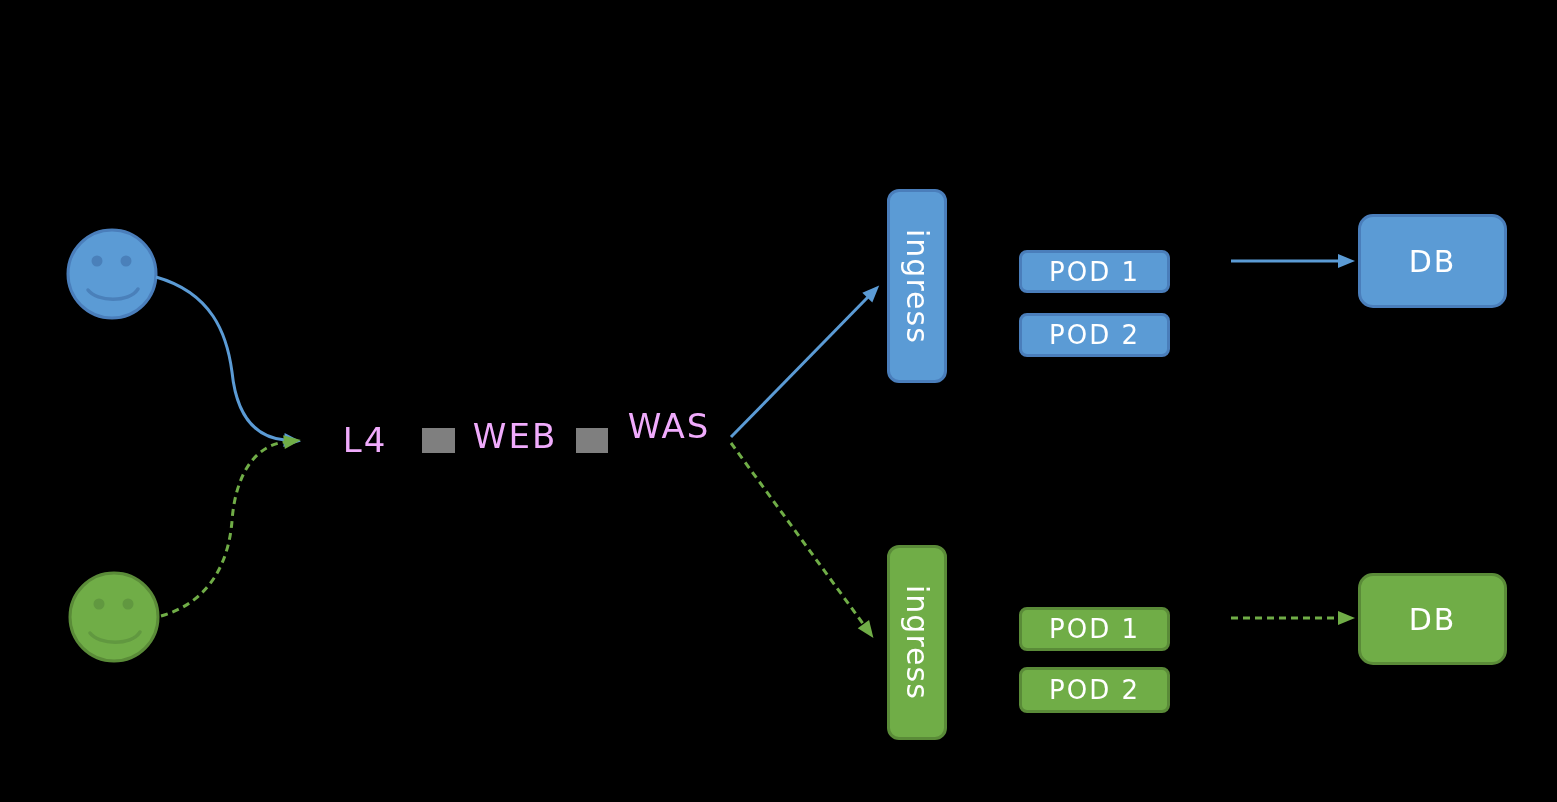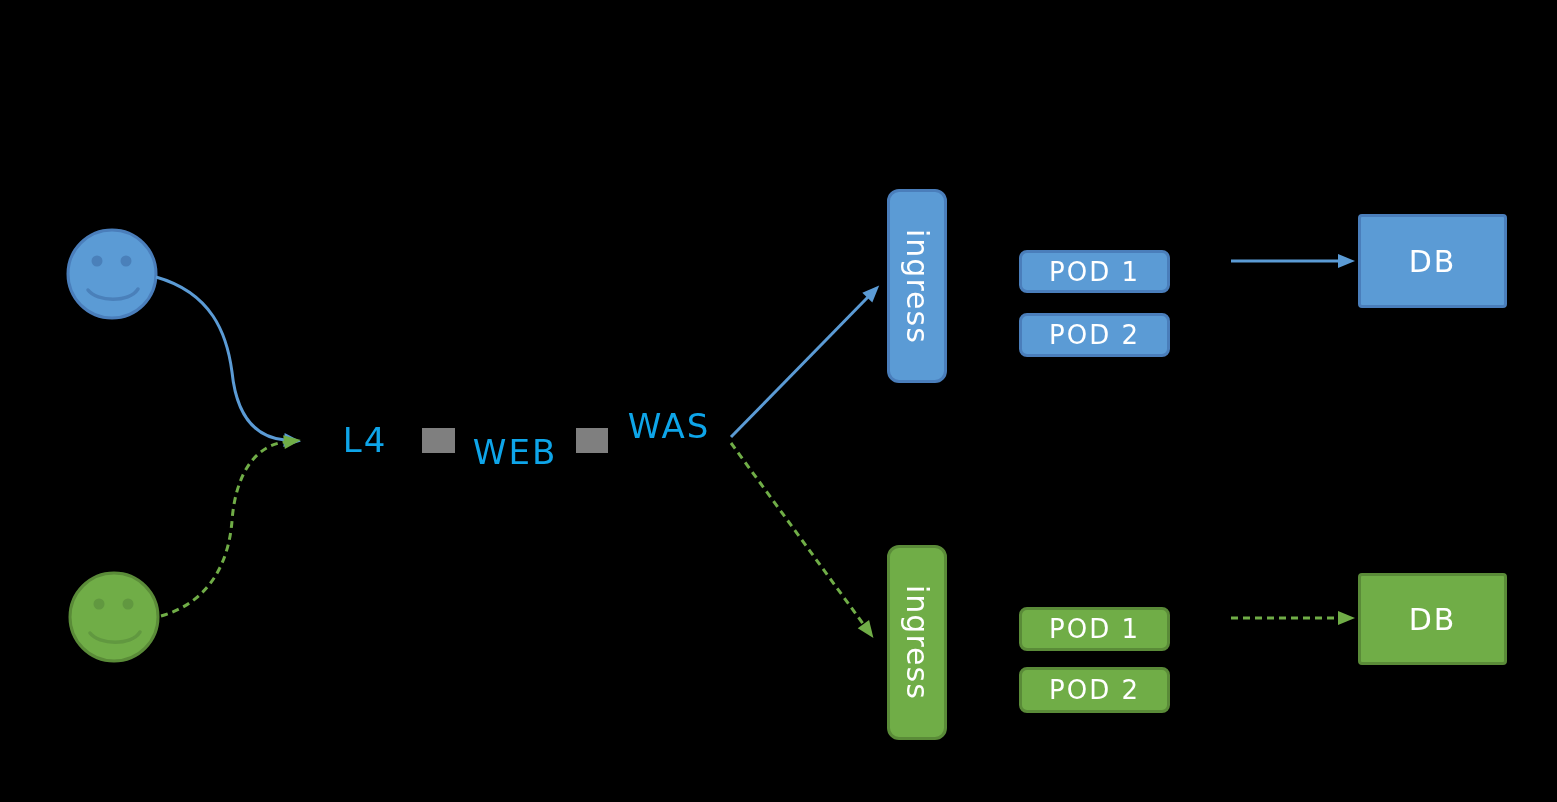--- a/index.html
+++ b/index.html
@@ -3,52 +3,52 @@
 <meta charset="utf-8">
 <style>
   html,body { margin:0; padding:0; background:#000; }
   .stage {
     position:relative; width:1557px; height:802px; background:#000000;
     font-family:"DejaVu Sans","Liberation Sans",sans-serif; overflow:hidden;
   }
   svg.connectors { position:absolute; left:0; top:0; width:1557px; height:802px; }
 
   .chain-label {
-    position:absolute; color:#0ea5e9; font-size:34px; letter-spacing:2px;
+    position:absolute; color:#f0abfc; font-size:34px; letter-spacing:2px;
     height:44px; line-height:44px; text-align:center; white-space:nowrap;
   }
   .gray-square { position:absolute; background:#7F7F7F; }
 
   .node {
     position:absolute; box-sizing:border-box; display:flex;
     align-items:center; justify-content:center;
     color:#ffffff; white-space:nowrap;
   }
   .blue-node  { background:#5B9BD5; border:3px solid #4A7EBB; }
   .green-node { background:#70AD47; border:3px solid #5A8B38; }
 
   .ingress-box {
     border-radius:12px; font-size:30px; letter-spacing:1px;
     writing-mode:vertical-rl; text-orientation:mixed;
   }
   .pod-box { border-radius:8px; font-size:26px; letter-spacing:2px; }
-  .db-box  { border-radius:4px; font-size:30px; letter-spacing:2px; }
+  .db-box  { border-radius:15px; font-size:30px; letter-spacing:2px; }
 
   
   #blue-ingress  { left:887px;  top:189px; width:60px;  height:194px; }
   #green-ingress { left:887px;  top:545px; width:60px;  height:195px; }
   #blue-pod1  { left:1019px; top:250px; width:151px; height:43px; }
   #blue-pod2  { left:1019px; top:313px; width:151px; height:44px; }
   #green-pod1 { left:1019px; top:607px; width:151px; height:44px; }
   #green-pod2 { left:1019px; top:667px; width:151px; height:46px; }
   #blue-db  { left:1358px; top:214px; width:149px; height:94px; }
   #green-db { left:1358px; top:573px; width:149px; height:92px; }
 
   #l4-label  { left:330px; top:418px; width:70px; }
-  #web-label { left:472px; top:430px; width:86px; }
+  #web-label { left:472px; top:414px; width:86px; }
   #was-label { left:626px; top:404px; width:86px; }
   #gray-sq1 { left:422px; top:428px; width:33px; height:25px; }
   #gray-sq2 { left:576px; top:428px; width:32px; height:25px; }
 </style>
 </head>
 <body>
 
 <div class="stage">
 
   <svg class="connectors" viewBox="0 0 1557 802" xmlns="http://www.w3.org/2000/svg">

